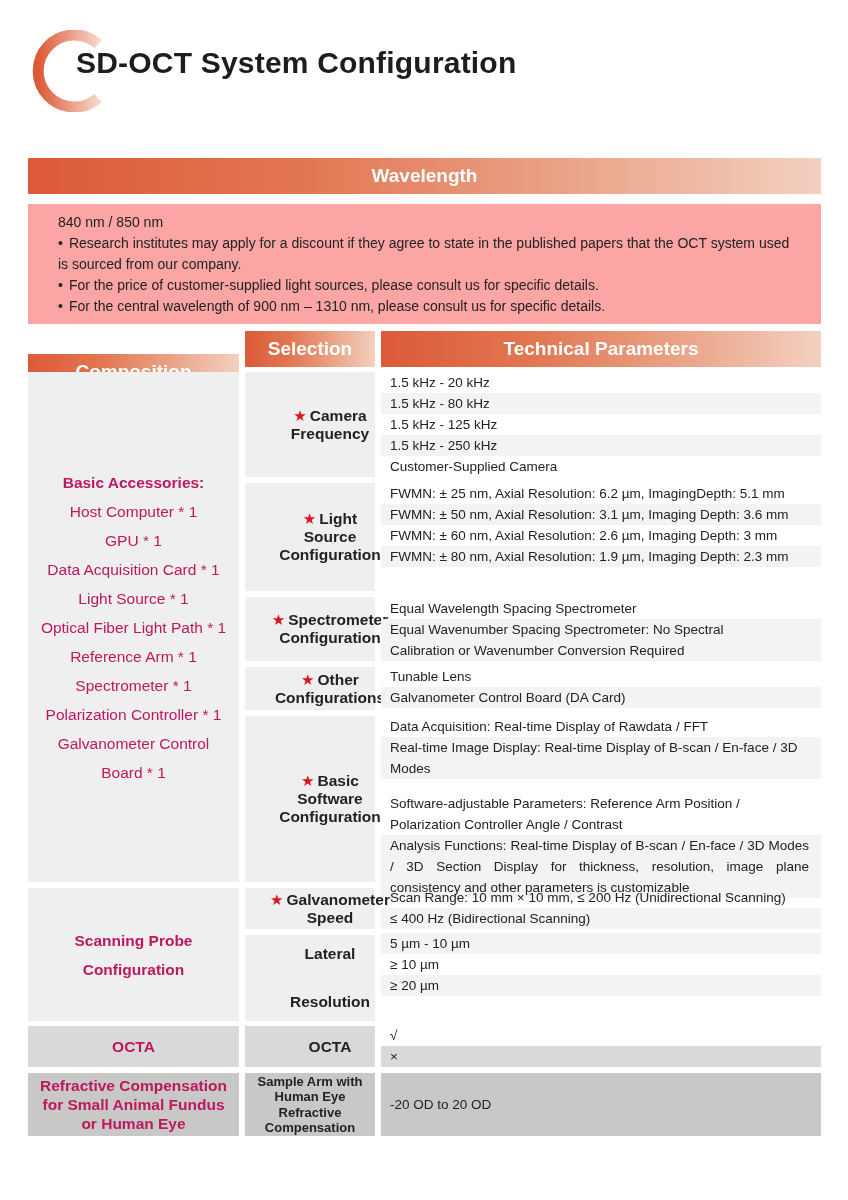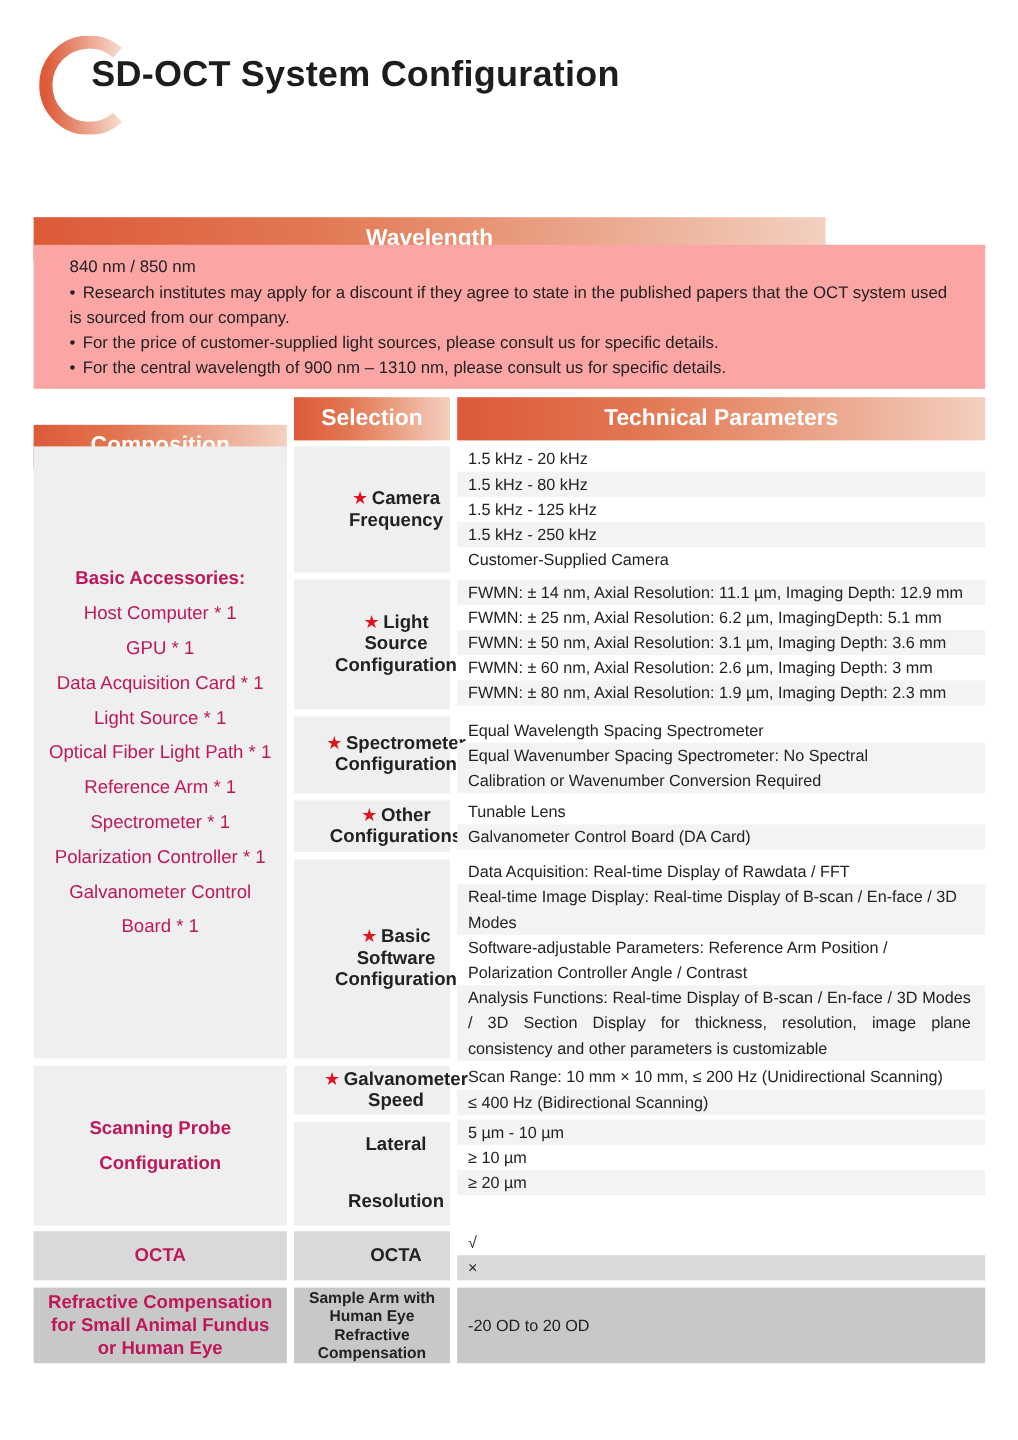--- a/index.html
+++ b/index.html
@@ -5,21 +5,21 @@
     * { box-sizing: border-box; margin: 0; padding: 0; }
     html, body { width: 848px; height: 1200px; background: #ffffff; overflow: hidden; }
     body { font-family: "Liberation Sans", "DejaVu Sans", sans-serif; color: #222; position: relative; }
 
     .header { position: absolute; left: 0; top: 0; width: 848px; height: 140px; }
     .header .ring { position: absolute; left: 26px; top: 30px; width: 82px; height: 82px; }
     .header .title { position: absolute; left: 76px; top: 46px; font-size: 30px; font-weight: bold; color: #1d1d1d; letter-spacing: 0.2px; white-space: nowrap; }
 
     .grad-bar { background: linear-gradient(90deg, #dc5a38 0%, #e27752 35%, #eba68b 70%, #f3d0c0 100%); color: #fff; font-weight: bold; text-align: center; }
 
-    .wl-head { position: absolute; left: 28px; top: 181px; width: 660px; height: 36px; line-height: 36px; font-size: 19px; }
+    .wl-head { position: absolute; left: 28px; top: 158px; width: 793px; height: 36px; line-height: 36px; font-size: 19px; }
     .wl-body { position: absolute; left: 28px; top: 204px; width: 793px; height: 120px; background: #fca5a5; padding: 8px 30px 0 30px; font-size: 14px; line-height: 21px; color: #222; }
     .wl-body p { margin: 0; }
     .wl-body .bullet::before { content: "\2022"; margin-right: 6px; }
 
     .col-head { position: absolute; top: 331px; height: 36px; line-height: 36px; font-size: 19px; }
     .ch-comp { left: 28px; width: 211px; margin-top: 23px; }
     .ch-sel { left: 245px; width: 130px; }
     .ch-tech { left: 381px; width: 440px; }
 
     .cell { position: absolute; display: flex; align-items: center; justify-content: center; text-align: center; }
@@ -88,21 +88,20 @@
   <div class="trow">1.5 kHz - 125 kHz</div>
   <div class="trow alt">1.5 kHz - 250 kHz</div>
   <div class="trow">Customer-Supplied Camera</div>
 </div>
 
 <div class="cell sel" style="left:245px; top:483px; width:130px; height:108px; flex-direction:column;">
   <div><span class="star">★</span><span>Light Source</span></div>
   <div>Configuration</div>
 </div>
 <div class="tech" style="top:483px;">
-  <div class="trow alt">FWMN: ± 14 nm, Axial Resolution: 11.1 µm, Imaging Depth: 12.9 mm</div>
   <div class="trow">FWMN: ± 25 nm, Axial Resolution: 6.2 µm, ImagingDepth: 5.1 mm</div>
   <div class="trow alt">FWMN: ± 50 nm, Axial Resolution: 3.1 µm, Imaging Depth: 3.6 mm</div>
   <div class="trow">FWMN: ± 60 nm, Axial Resolution: 2.6 µm, Imaging Depth: 3 mm</div>
   <div class="trow alt">FWMN: ± 80 nm, Axial Resolution: 1.9 µm, Imaging Depth: 2.3 mm</div>
 </div>
 
 <div class="cell sel" style="left:245px; top:597px; width:130px; height:64px; flex-direction:column;">
   <div><span class="star">★</span><span>Spectrometer</span></div>
   <div>Configuration</div>
 </div>
@@ -121,21 +120,21 @@
 </div>
 
 <div class="cell sel" style="left:245px; top:716px; width:130px; height:166px; flex-direction:column;">
   <div><span class="star">★</span><span>Basic</span></div>
   <div>Software</div>
   <div>Configuration</div>
 </div>
 <div class="tech" style="top:716px;">
   <div class="trow wrap" style="padding-right:40px;">Data Acquisition: Real-time Display of Rawdata / FFT</div>
   <div class="trow alt wrap" style="padding-right:20px;">Real-time Image Display: Real-time Display of B-scan / En-face / 3D Modes</div>
-  <div class="trow wrap" style="padding-right:40px;">Software-adjustable Parameters: Reference Arm Position / Polarization Controller Angle / Contrast</div>
+  <div class="trow wrap" style="padding-right:40px;margin-top:14px;">Software-adjustable Parameters: Reference Arm Position / Polarization Controller Angle / Contrast</div>
   <div class="trow alt wrap just">Analysis Functions: Real-time Display of B-scan / En-face / 3D Modes / 3D Section Display for thickness, resolution, image plane consistency and other parameters is customizable</div>
 </div>
 
 <div class="cell comp" style="left:28px; top:888px; width:211px; height:133px; flex-direction:column; font-weight:bold;">
   <div>Scanning Probe</div>
   <div>Configuration</div>
 </div>
 <div class="cell sel" style="left:245px; top:888px; width:130px; height:41px; flex-direction:column;">
   <div><span class="star">★</span><span>Galvanometer</span></div>
   <div>Speed</div>

